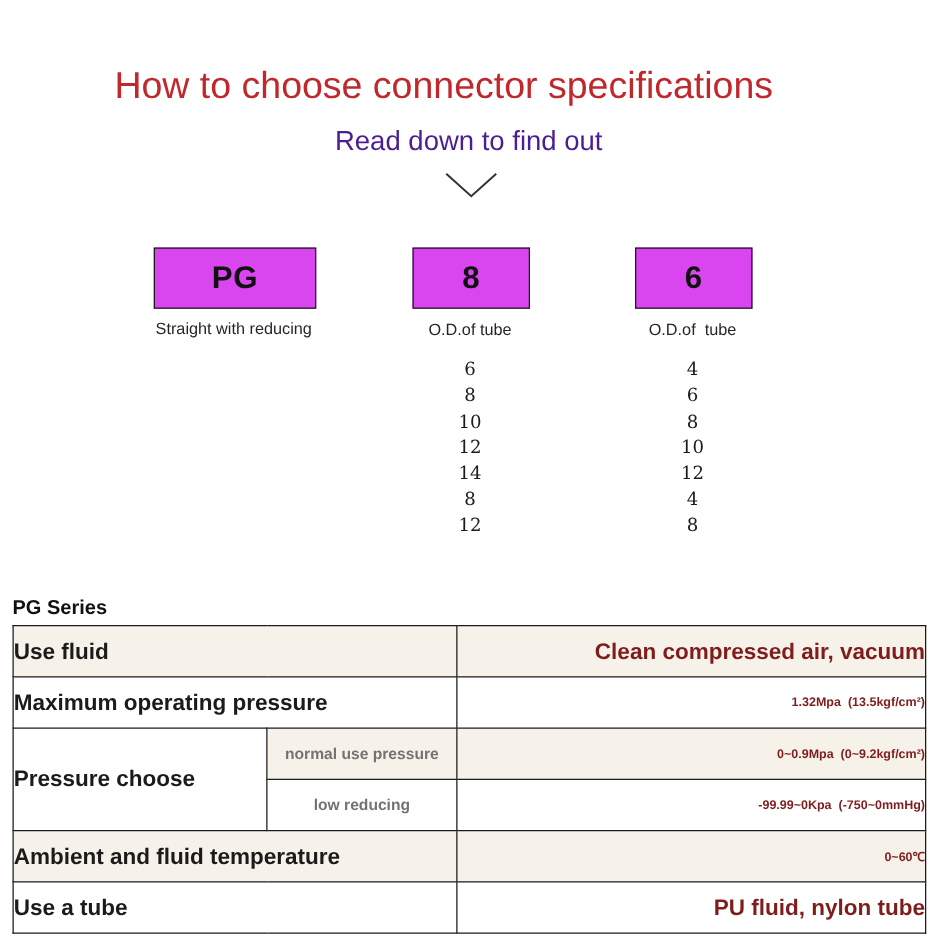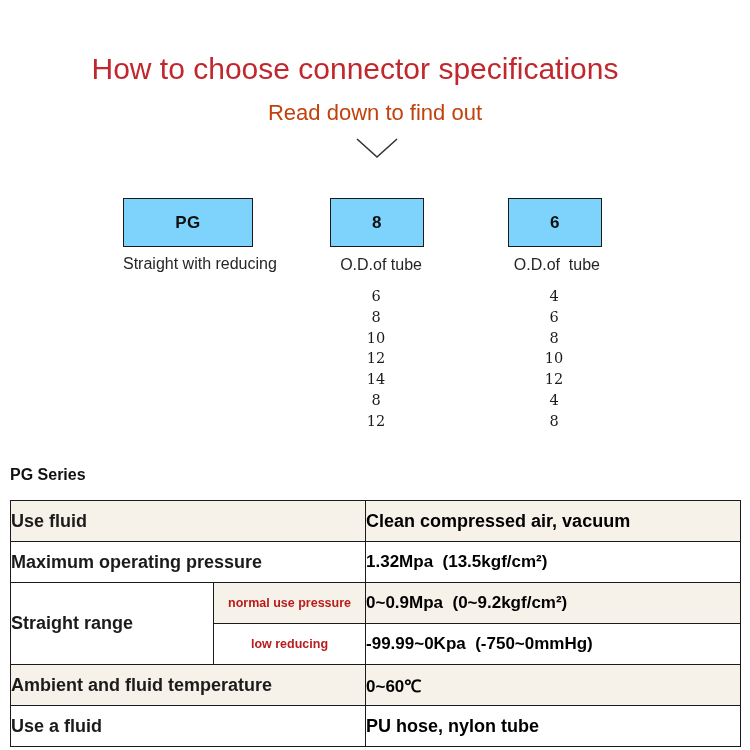--- a/index.html
+++ b/index.html
@@ -30,54 +30,54 @@
     white-space: nowrap;
   }
   .subtitle {
     position: absolute;
     top: 100px;
     left: 0;
     width: 750px;
     text-align: center;
     font-size: 22px;
     font-weight: 400;
-    color: #c2410c;
+    color: #4c1d95;
     white-space: nowrap;
   }
 
   
   .chevron {
     position: absolute;
     top: 136px;
     left: 355px;
     width: 44px;
     height: 26px;
   }
 
   
   .codebox {
     position: absolute;
     border: 1.6px solid #1b1b1b;
-    background: #7dd3fc;
+    background: #d946ef;
     display: flex;
     align-items: center;
     justify-content: center;
     font-weight: bold;
-    font-size: 17px;
+    font-size: 25px;
     letter-spacing: 0.5px;
     color: #111111;
   }
   #box-pg { left: 123px; top: 198px; width: 128px; height: 47px; }
   #box-size1 { left: 330px; top: 198px; width: 92px; height: 47px; }
   #box-size2 { left: 508px; top: 198px; width: 92px; height: 47px; }
 
   .boxcaption {
     position: absolute;
-    text-align: right;
-    font-size: 16px;
+    text-align: center;
+    font-size: 13px;
     color: #262626;
     white-space: nowrap;
   }
   #cap-pg { left: 123px; top: 255px; width: 128px; }
   #cap-size1 { left: 330px; top: 256px; width: 92px; }
   #cap-size2 { left: 508px; top: 256px; width: 92px; white-space: pre; }
 
   
   .numcol {
     position: absolute;
@@ -89,21 +89,21 @@
     font-family: "DejaVu Serif", serif;
   }
   #numcol-1 { left: 330px; top: 286px; }
   #numcol-2 { left: 508px; top: 286px; }
   .numcol div { height: 20.8px; }
 
   
   .section-label {
     position: absolute;
     left: 10px;
-    top: 466px;
+    top: 478px;
     font-size: 16px;
     font-weight: bold;
     color: #111111;
   }
 
   
   .spec-table {
     position: absolute;
     left: 10px;
     top: 500px;
@@ -119,31 +119,31 @@
   }
   .cell-label {
     padding-left: 12px;
     font-size: 18px;
     color: #1b1b1b;
     height: 40px;
   }
   .cell-sub {
     text-align: center;
     font-size: 12.5px;
-    color: #b91c1c;
+    color: #737373;
     height: 37px;
   }
   .cell-value {
-    text-align: left;
+    text-align: right;
     font-size: 18px;
-    color: #000000;
+    color: #7f1d1d;
     height: 40px;
   }
   .cell-value.small {
-    font-size: 17px;
+    font-size: 10px;
   }
   .beige { background: #f7f2e9; }
   .white { background: #ffffff; margin-top: 11px; }
 </style>
 </head>
 <body>
 
 <div class="title">How to choose connector specifications</div>
 <div class="subtitle">Read down to find out</div>
 
@@ -191,30 +191,30 @@
   <tbody>
     <tr>
       <td class="cell-label beige" colspan="2">Use fluid</td>
       <td class="cell-value beige">Clean compressed air, vacuum</td>
     </tr>
     <tr>
       <td class="cell-label white" colspan="2">Maximum operating pressure</td>
       <td class="cell-value small white">1.32Mpa&nbsp;&nbsp;(13.5kgf/cm²)</td>
     </tr>
     <tr>
-      <td class="cell-label white" rowspan="2">Straight range</td>
+      <td class="cell-label white" rowspan="2">Pressure choose</td>
       <td class="cell-sub beige">normal use pressure</td>
       <td class="cell-value small beige">0~0.9Mpa&nbsp;&nbsp;(0~9.2kgf/cm²)</td>
     </tr>
     <tr>
       <td class="cell-sub white">low reducing</td>
       <td class="cell-value small white">-99.99~0Kpa&nbsp;&nbsp;(-750~0mmHg)</td>
     </tr>
     <tr>
       <td class="cell-label beige" colspan="2">Ambient and fluid temperature</td>
       <td class="cell-value small beige">0~60℃</td>
     </tr>
     <tr>
-      <td class="cell-label white" colspan="2">Use a fluid</td>
-      <td class="cell-value white">PU hose, nylon tube</td>
+      <td class="cell-label white" colspan="2">Use a tube</td>
+      <td class="cell-value white">PU fluid, nylon tube</td>
     </tr>
   </tbody>
 </table>
 
 </body></html>

